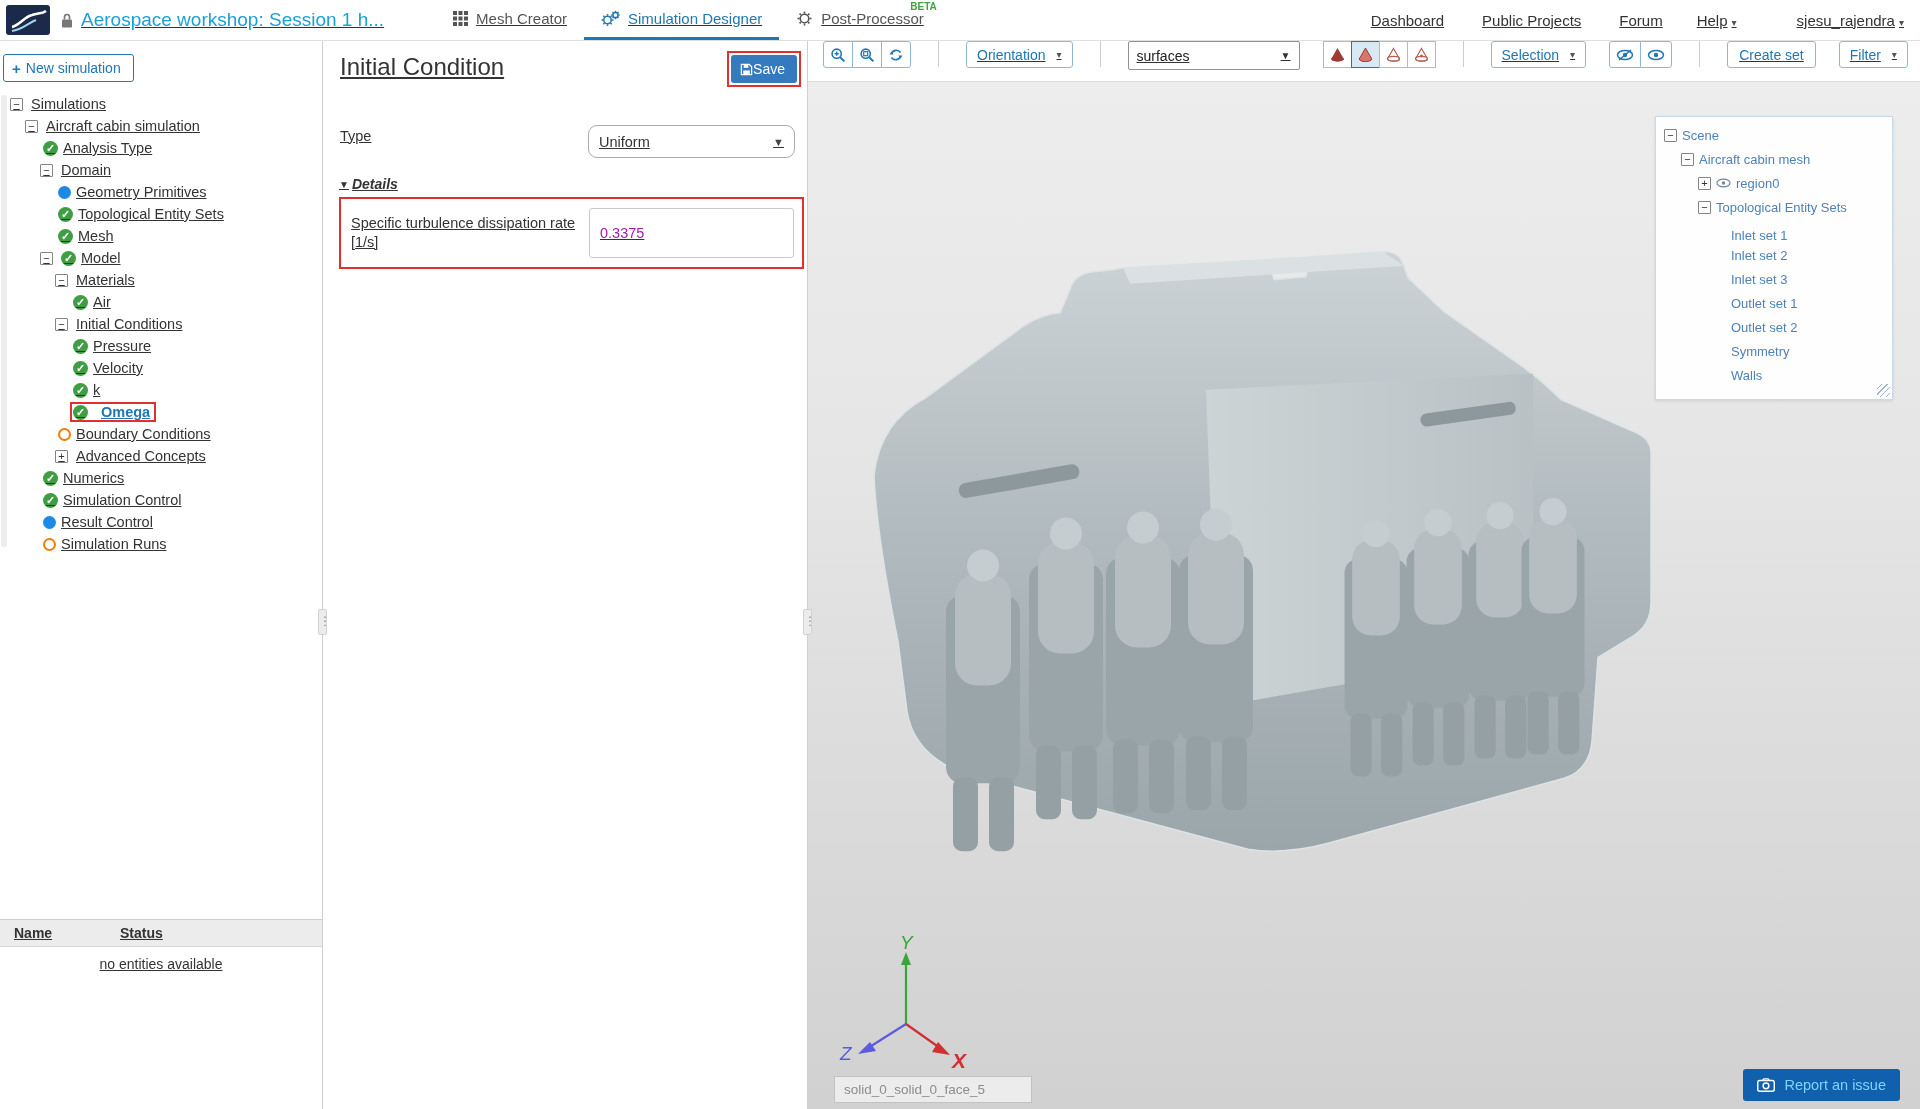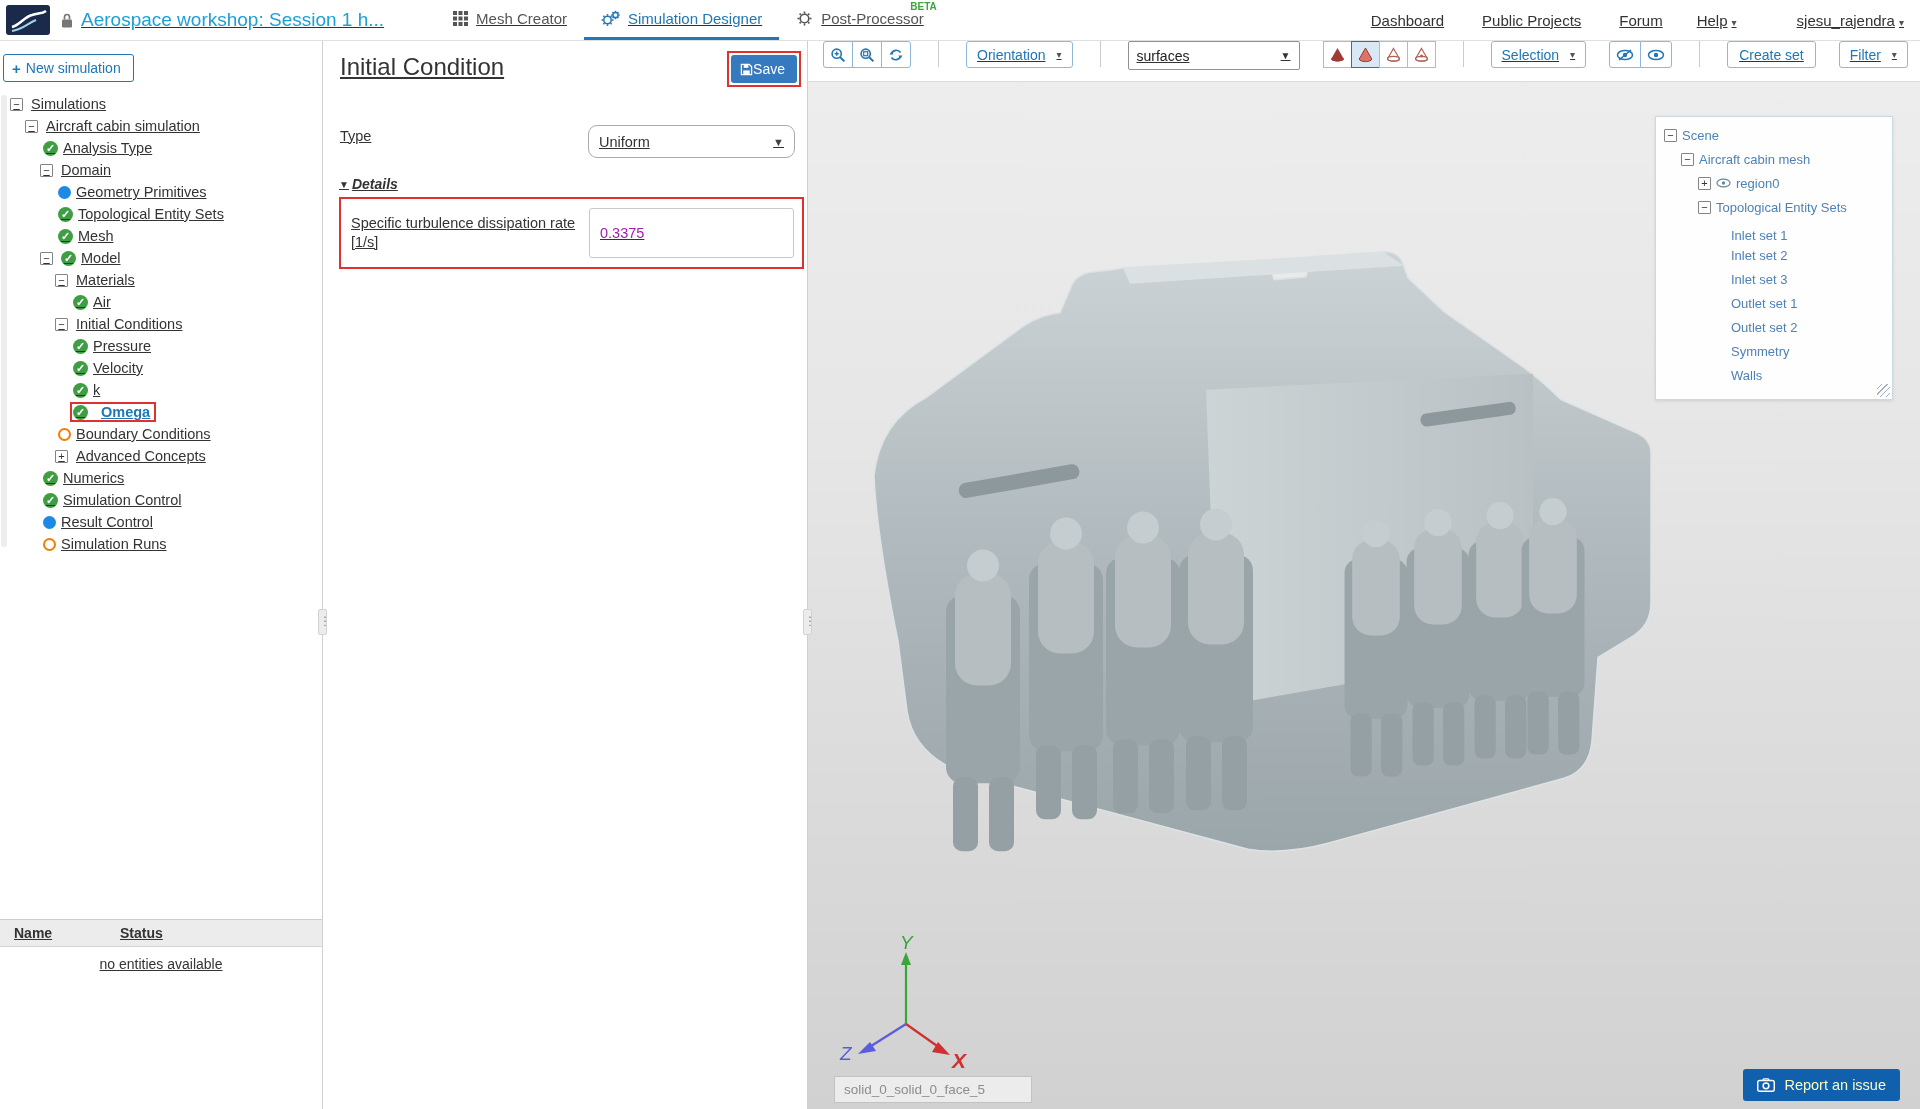--- a/index.html
+++ b/index.html
@@ -86,21 +86,21 @@
   .canvas{flex:1;position:relative;background:linear-gradient(180deg,#ededed 0%,#e6e6e6 35%,#d1d1d1 100%);overflow:hidden;border-top:1px solid #dcdcdc;}
   .model-svg{position:absolute;inset:0;width:100%;height:100%;}
 
   .scene-tree{position:absolute;top:34px;right:27px;width:238px;background:rgba(255,255,255,0.94);border:1px solid #ccd8e4;box-shadow:0 1px 3px rgba(0,0,0,0.1);padding:6px 4px 12px;font-size:13px;}
   .sc-row{display:flex;align-items:center;height:24px;color:#4d82b8;cursor:pointer;white-space:nowrap;}
   .sc-row .eye{margin-right:5px;display:inline-flex;}
   .grip{position:absolute;right:2px;bottom:2px;width:13px;height:13px;background:repeating-linear-gradient(135deg,transparent 0 3px,#9fb4c8 3px 4px);cursor:nwse-resize;}
 
   .axis{position:absolute;left:30px;bottom:38px;}
   .face-field{position:absolute;left:26px;bottom:6px;width:198px;height:27px;background:#ececec;border:1px solid #c2c2c2;display:flex;align-items:center;padding:0 9px;font-size:13.5px;color:#8d8d8d;}
-  .report-btn{position:absolute;right:20px;bottom:8px;background:#1160ae;color:#fef9c3;border:none;border-radius:3px;height:32px;padding:16px 14px;font-size:14.5px;display:flex;align-items:center;gap:9px;cursor:pointer;font-family:inherit;}
+  .report-btn{position:absolute;right:20px;bottom:8px;background:#1160ae;color:#7dd3fc;border:none;border-radius:3px;height:32px;padding:16px 14px;font-size:14.5px;display:flex;align-items:center;gap:9px;cursor:pointer;font-family:inherit;}
 </style>
 </head>
 <body>
 
 <div class="app">
 
   <header>
     <span class="logo">
       <svg width="44" height="30" viewBox="0 0 44 30">
           <rect width="44" height="30" rx="3" fill="#1b2a4a"></rect>

